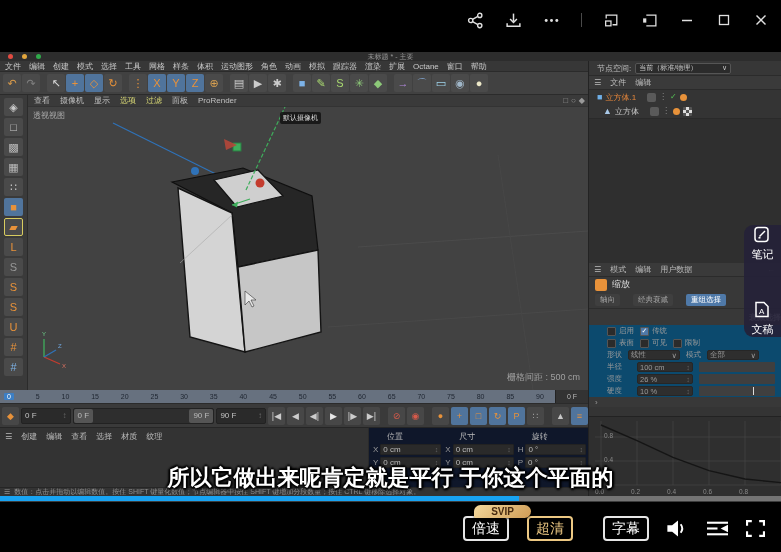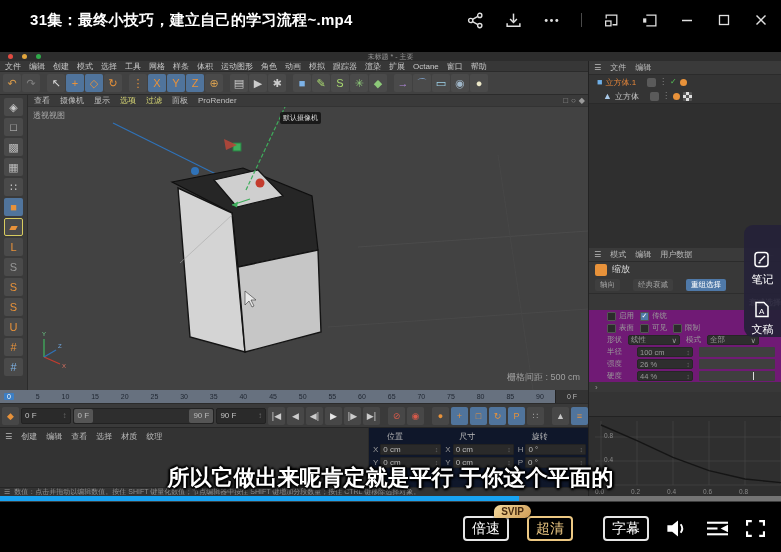--- a/index.html
+++ b/index.html
@@ -76,61 +76,60 @@
   .tagdot{width:7px;height:7px;border-radius:50%;background:#e8923a;display:inline-block;}
   .tagtex{width:9px;height:9px;display:inline-block;background:
       repeating-conic-gradient(#ddd 0 25%,#555 0 50%) 0 0/6px 6px;border-radius:1px;}
   .om-empty{height:145px;background:#2f2f2f;border-top:1px solid #2a2a2a;}
   .attr-tool{display:flex;align-items:center;gap:5px;height:15px;padding-left:6px;font-size:9px;color:#ddd;background:#383838;}
   .tool-badge{width:12px;height:12px;background:#e8923a;border-radius:2px;color:#fff;font-size:8px;display:flex;align-items:center;justify-content:center;}
   .attr-tabs{display:flex;gap:13px;padding:2px 0 2px 6px;background:#383838;border-bottom:1px solid #2d2d2d;}
   .atab{font-size:7.5px;color:#a5a5a5;padding:1px 5px;border-radius:2px;background:#3f3f3f;}
   .atab.active{background:#4f79a8;color:#fff;}
   .attr-section{font-size:8px;font-weight:bold;color:#ddd;padding:3px 0 2px 5px;background:#383838;text-align:right;}
-  .attr-row{display:flex;align-items:flex-start;gap:6px;padding:1px 0 1px 18px;font-size:7.5px;color:#9a9a9a;background:#701a75;height:12px;}
+  .attr-row{display:flex;align-items:flex-start;gap:6px;padding:1px 0 1px 18px;font-size:7.5px;color:#9a9a9a;background:#0c4a6e;height:12px;}
   .cb{width:9px;height:9px;border:1px solid #555;background:#2b2b2b;border-radius:1px;display:inline-flex;align-items:center;justify-content:center;font-size:7px;color:transparent;}
   .cb.checked{background:#4f79a8;color:#fff;}
   .cblab{display:inline-flex;align-items:center;gap:3px;}
   .dd{width:52px;height:10px;background:#2e2e2e;border:1px solid #262626;border-radius:2px;display:flex;align-items:center;justify-content:space-between;padding:0 2px;color:#999;}
   .flab{width:24px;display:inline-block;}
   .fval{width:56px;height:10px;background:#2e2e2e;border:1px solid #262626;border-radius:2px;display:flex;align-items:center;justify-content:space-between;padding:0 2px;color:#9a9a9a;}
   .fslide{flex:1;height:10px;background:#3f3f3f;margin-right:6px;border-radius:1px;position:relative;}
   .caret{position:absolute;left:54px;top:1px;width:1px;height:8px;background:#ddd;}
   .expander{padding:1px 0 0 6px;font-size:8px;color:#999;background:#383838;height:10px;}
   .graph{position:absolute;left:0;bottom:0;width:193px;height:80px;background:#2f2f2f;border-top:1px solid #222;}
   .gylab{position:absolute;font-size:6.5px;color:#8a8a8a;}
   .gxlabs{position:absolute;bottom:1px;left:6px;display:flex;font-size:6.5px;color:#8a8a8a;}
   .gxlabs span{width:36px;}
   
   .notes{position:absolute;left:744px;top:185px;width:37px;height:112px;background:rgba(37,33,56,.93);border-radius:9px 0 0 9px;
-         display:flex;flex-direction:column;align-items:center;justify-content:flex-end;gap:13px;z-index:25;}
+         display:flex;flex-direction:column;align-items:center;justify-content:space-between;gap:13px;z-index:25;}
   .notes .nitem{display:flex;flex-direction:column;align-items:center;gap:3px;color:#fff;font-size:11px;}
   
   .subtitle{position:absolute;top:423px;left:0;right:0;text-align:center;font-size:22px;font-weight:bold;color:#fff;z-index:30;
             text-shadow:-2px 0 2px #000,2px 0 2px #000,0 -2px 2px #000,0 2px 2px #000,1px 1px 3px #000;}
   .progress{position:absolute;top:456px;left:0;width:781px;height:5px;background:#747474;z-index:20;}
   .progress .played{height:5px;background:#18a3f2;width:0;}
   
   .player{position:absolute;bottom:0;left:0;right:0;height:47px;background:#000;display:flex;align-items:center;}
   .pb-left{display:flex;align-items:center;gap:24px;margin-left:18px;}
   .pb-time{font-size:13px;color:#f0f0f0;margin-left:0;}
   .pb-right{position:absolute;right:16px;display:flex;align-items:center;gap:18px;}
   .vbtn{border:2px solid #e6e6e6;border-radius:4px;padding:1px 7px;font-size:14px;color:#fff;background:transparent;line-height:1.4;}
   .vbtn.gold{border-color:#ecc883;color:#ecc883;}
   .speedwrap{position:relative;}
   .svip{position:absolute;top:-11px;right:-22px;background:linear-gradient(135deg,#f3d89c,#cf9c55);color:#46290f;
-        font-size:10px;font-weight:bold;padding:1px 7px;border-radius:9px 9px 9px 2px;box-shadow:0 1px 2px rgba(0,0,0,.6);}
+        font-size:10px;font-weight:bold;padding:1px 17px;border-radius:9px 9px 9px 2px;box-shadow:0 1px 2px rgba(0,0,0,.6);}
 </style>
 </head>
 <body>
 
 <div class="stage">
 
   <div class="titlebar">
-    <div class="tb-title">31集：最终小技巧，建立自己的学习流程~.mp4</div>
     <div class="tb-icons">
       <svg width="17" height="17" viewBox="0 0 16 16" fill="none" stroke="#e0e0e0" stroke-width="1.3">
         <circle cx="12" cy="3.2" r="2"></circle>
           <circle cx="3.5" cy="8" r="2"></circle>
           <circle cx="12" cy="12.8" r="2"></circle>
         <line x1="5.3" y1="7" x2="10.2" y2="4.2"></line>
           <line x1="5.3" y1="9" x2="10.2" y2="11.8"></line>
       </svg>
       <svg width="17" height="17" viewBox="0 0 16 16" fill="none" stroke="#e0e0e0" stroke-width="1.4">
         <line x1="8" y1="1.5" x2="8" y2="9"></line>
@@ -427,20 +426,27 @@
             </div>
         </div>
       </div>
 
       <div class="statusbar">
         <span>☰</span>
         <span>数值：点击并拖动以编辑数值。按住 SHIFT 键量化数值；节点编辑器中按住 SHIFT 键增加分段数量；按住 CTRL 键移除选择对象。</span>
       </div>
 
       <div class="rpanel">
+        <div class="nodespace">
+          <span>节点空间:</span>
+          <span class="ns-dd">
+            <span>当前（标准/物理）</span>
+            <span>∨</span>
+          </span>
+        </div>
         <div class="om-menu">
           <span>☰</span>
           <span style="display:flex;gap:9px;">
             <span>文件</span>
               <span>编辑</span>
           </span>
         </div>
         <div class="om-row sel">
           <span class="om-ico ico-cube">■</span>
           <span class="nm">立方体.1</span>
@@ -530,21 +536,21 @@
           <span class="flab">强度</span>
           <span class="fval">
               <span>26 %</span>
               <span style="color:#666">↕</span>
             </span>
           <span class="fslide"></span>
         </div>
         <div class="attr-row">
           <span class="flab">硬度</span>
           <span class="fval">
-              <span>44 %</span>
+              <span>10 %</span>
               <span style="color:#666">↕</span>
             </span>
           <span class="fslide">
               <span class="caret"></span>
             </span>
         </div>
         <div class="expander">›</div>
 
         <div class="graph">
           <svg width="193" height="80" viewBox="0 0 193 80">

